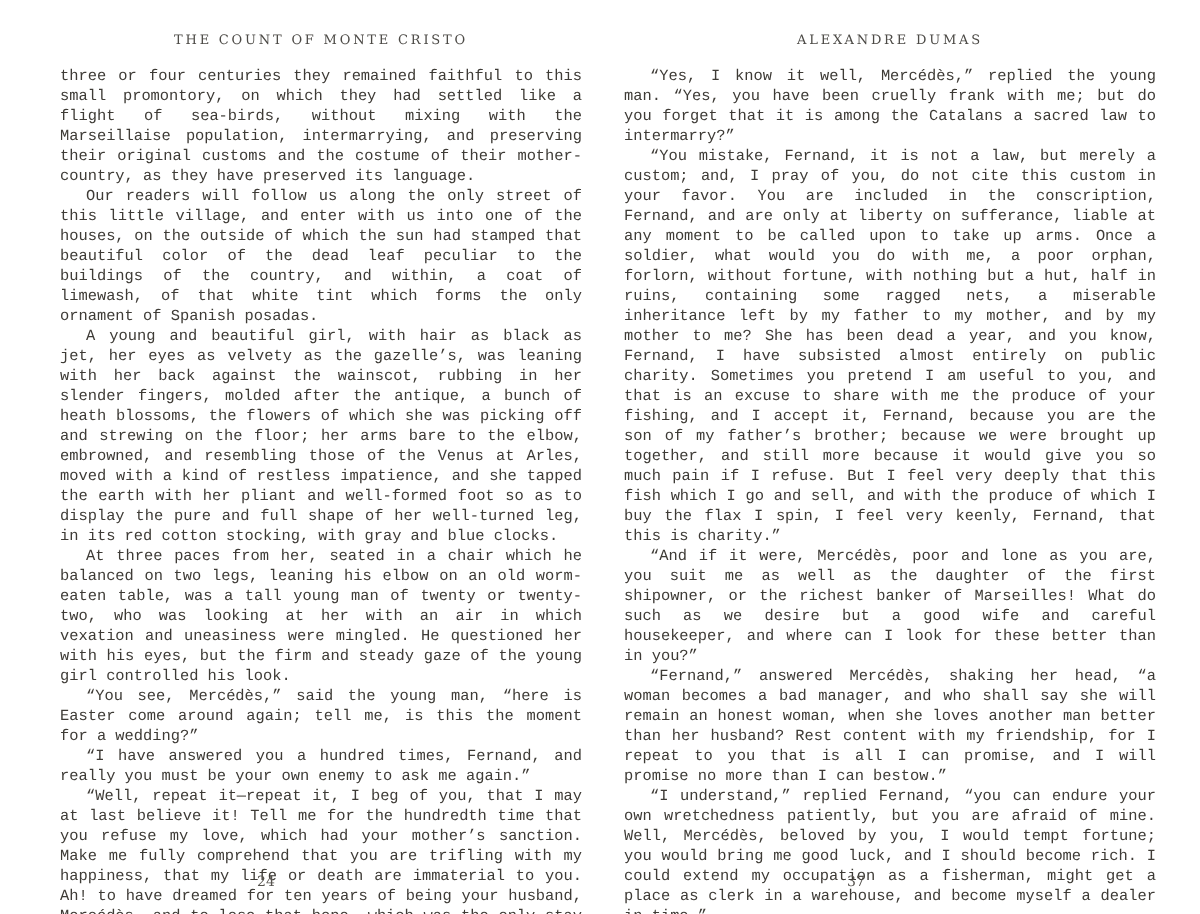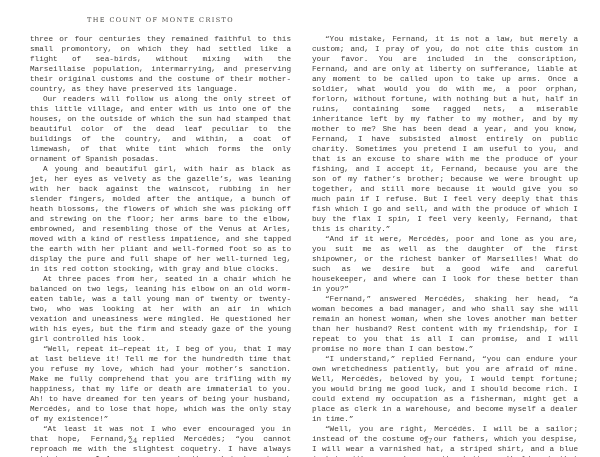--- a/index.html
+++ b/index.html
@@ -68,27 +68,31 @@
 
 <div class="spread">
 
   <div class="page left">
     <div class="running-head">THE COUNT OF MONTE CRISTO</div>
     <div class="page-body">
         <p>three or four centuries they remained faithful to this small promontory, on which they had settled like a flight of sea-birds, without mixing with the Marseillaise population, intermarrying, and preserving their original customs and the costume of their mother-country, as they have preserved its language.</p>
         <p>Our readers will follow us along the only street of this little village, and enter with us into one of the houses, on the outside of which the sun had stamped that beautiful color of the dead leaf peculiar to the buildings of the country, and within, a coat of limewash, of that white tint which forms the only ornament of Spanish posadas.</p>
         <p>A young and beautiful girl, with hair as black as jet, her eyes as velvety as the gazelle’s, was leaning with her back against the wainscot, rubbing in her slender fingers, molded after the antique, a bunch of heath blossoms, the flowers of which she was picking off and strewing on the floor; her arms bare to the elbow, embrowned, and resembling those of the Venus at Arles, moved with a kind of restless impatience, and she tapped the earth with her pliant and well-formed foot so as to display the pure and full shape of her well-turned leg, in its red cotton stocking, with gray and blue clocks.</p>
         <p>At three paces from her, seated in a chair which he balanced on two legs, leaning his elbow on an old worm-eaten table, was a tall young man of twenty or twenty-two, who was looking at her with an air in which vexation and uneasiness were mingled. He questioned her with his eyes, but the firm and steady gaze of the young girl controlled his look.</p>
+        <p>“You see, Mercédès,” said the young man, “here is Easter come around again; tell me, is this the moment for a wedding?”</p>
+        <p>“I have answered you a hundred times, Fernand, and really you must be your own enemy to ask me again.”</p>
         <p>“Well, repeat it—repeat it, I beg of you, that I may at last believe it! Tell me for the hundredth time that you refuse my love, which had your mother’s sanction. Make me fully comprehend that you are trifling with my happiness, that my life or death are immaterial to you. Ah! to have dreamed for ten years of being your husband, Mercédès, and to lose that hope, which was the only stay of my existence!”</p>
         <p>“At least it was not I who ever encouraged you in that hope, Fernand,” replied Mercédès; “you cannot reproach me with the slightest coquetry. I have always said to you, I love you as a brother, but do not ask from me more than sisterly affection, for my heart is another’s. Is not this true, Fernand?”</p>
       </div>
   </div>
 
   <div class="page right">
+    <div class="running-head">ALEXANDRE DUMAS</div>
     <div class="page-body">
+        <p>“Yes, I know it well, Mercédès,” replied the young man. “Yes, you have been cruelly frank with me; but do you forget that it is among the Catalans a sacred law to intermarry?”</p>
         <p>“You mistake, Fernand, it is not a law, but merely a custom; and, I pray of you, do not cite this custom in your favor. You are included in the conscription, Fernand, and are only at liberty on sufferance, liable at any moment to be called upon to take up arms. Once a soldier, what would you do with me, a poor orphan, forlorn, without fortune, with nothing but a hut, half in ruins, containing some ragged nets, a miserable inheritance left by my father to my mother, and by my mother to me? She has been dead a year, and you know, Fernand, I have subsisted almost entirely on public charity. Sometimes you pretend I am useful to you, and that is an excuse to share with me the produce of your fishing, and I accept it, Fernand, because you are the son of my father’s brother; because we were brought up together, and still more because it would give you so much pain if I refuse. But I feel very deeply that this fish which I go and sell, and with the produce of which I buy the flax I spin, I feel very keenly, Fernand, that this is charity.”</p>
         <p>“And if it were, Mercédès, poor and lone as you are, you suit me as well as the daughter of the first shipowner, or the richest banker of Marseilles! What do such as we desire but a good wife and careful housekeeper, and where can I look for these better than in you?”</p>
         <p>“Fernand,” answered Mercédès, shaking her head, “a woman becomes a bad manager, and who shall say she will remain an honest woman, when she loves another man better than her husband? Rest content with my friendship, for I repeat to you that is all I can promise, and I will promise no more than I can bestow.”</p>
         <p>“I understand,” replied Fernand, “you can endure your own wretchedness patiently, but you are afraid of mine. Well, Mercédès, beloved by you, I would tempt fortune; you would bring me good luck, and I should become rich. I could extend my occupation as a fisherman, might get a place as clerk in a warehouse, and become myself a dealer in time.”</p>
         <p>“Well, you are right, Mercédès. I will be a sailor; instead of the costume of our fathers, which you despise, I will wear a varnished hat, a striped shirt, and a blue jacket with an anchor on the buttons. Would not that dress please you?”</p>
       </div>
   </div>
 
   <div class="folio folio-left">24</div>
 

